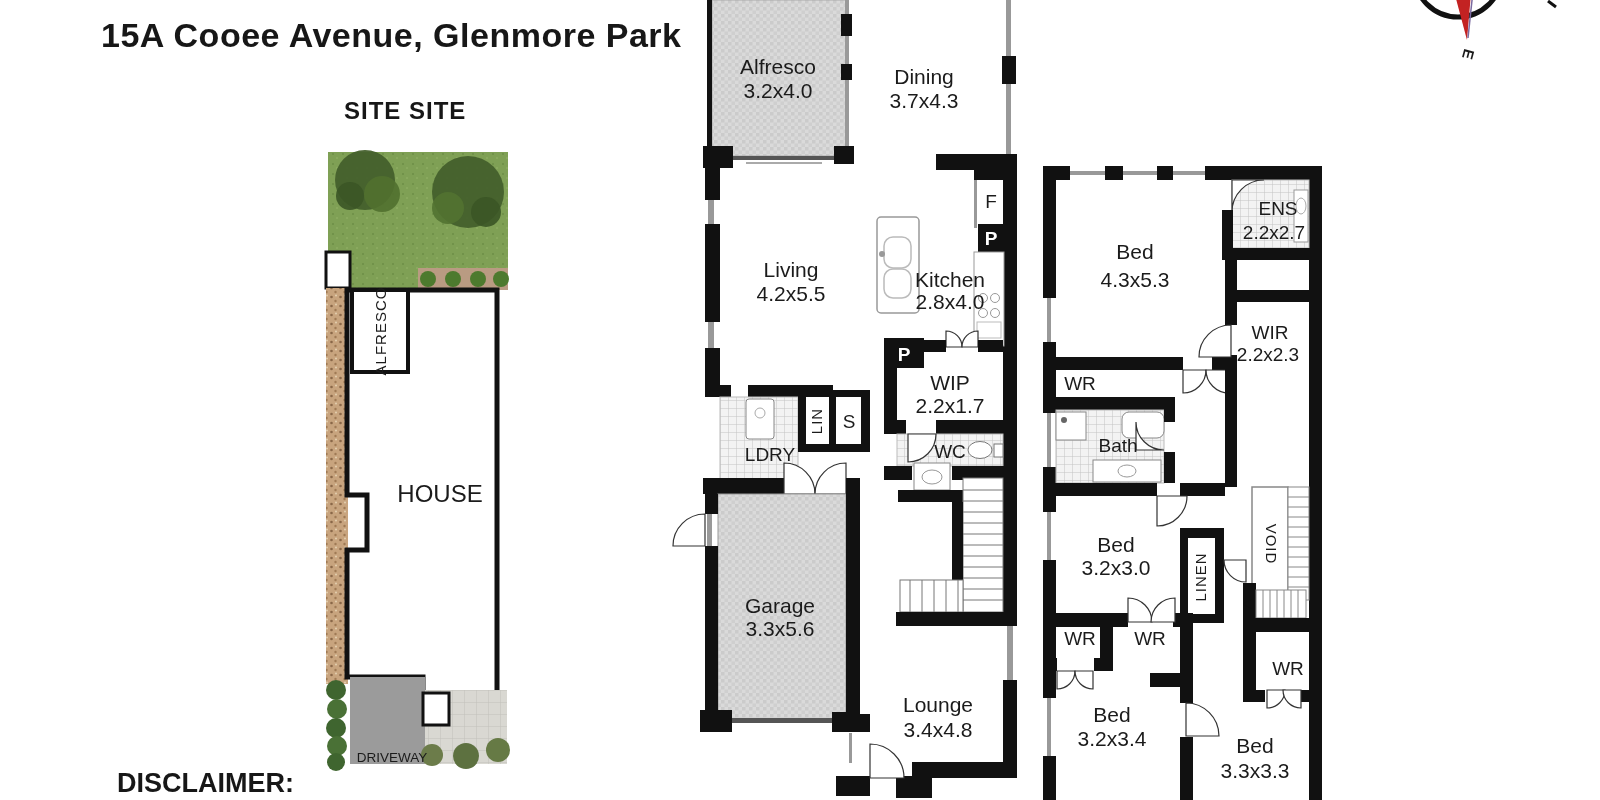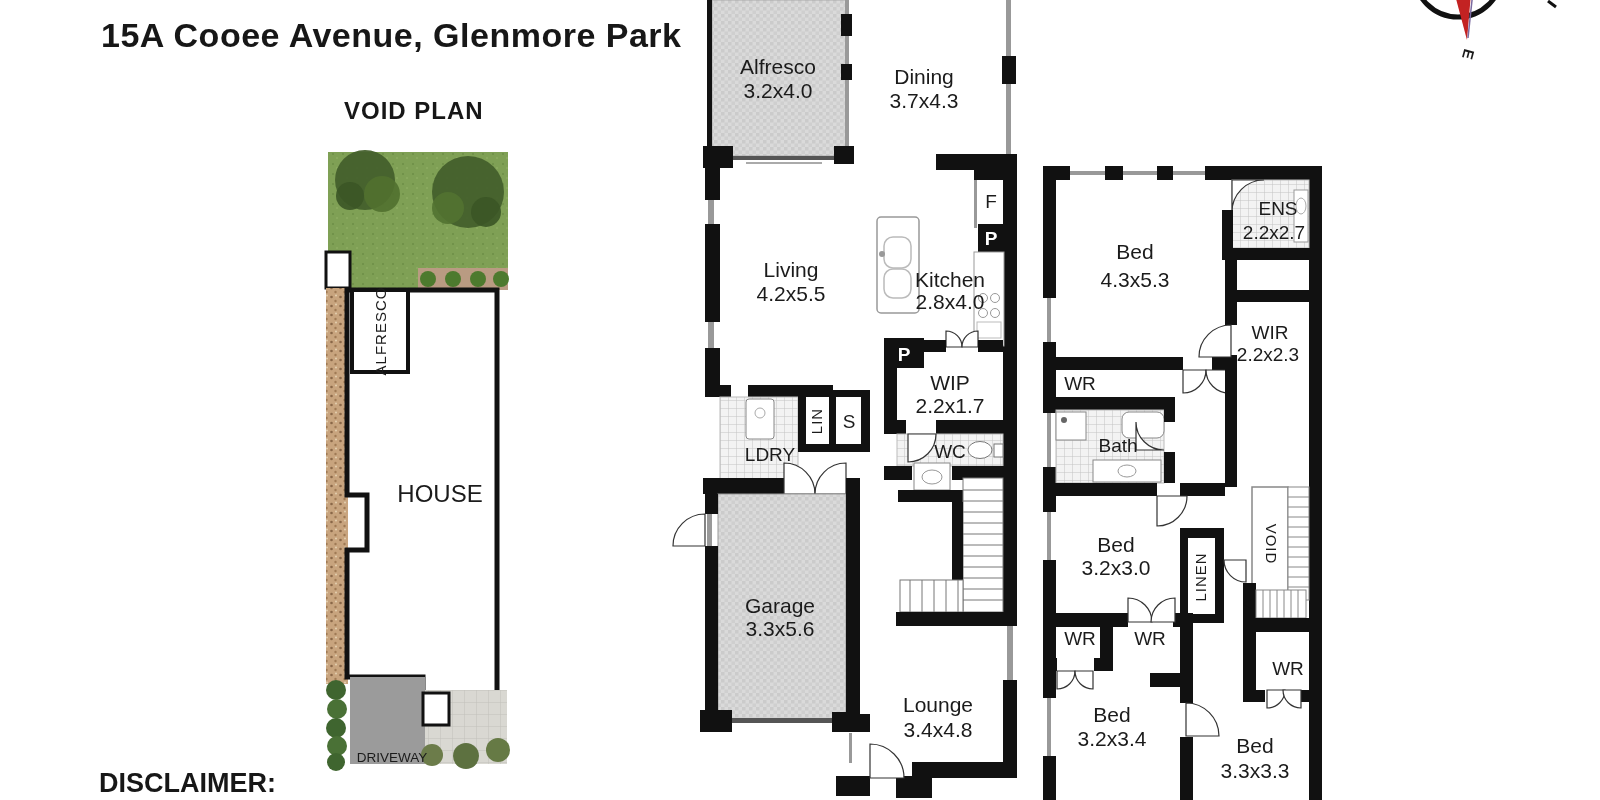--- a/index.html
+++ b/index.html
@@ -18,22 +18,22 @@
   .site-vt{font-size:15px;letter-spacing:1px;}
   .house-t{font-size:24px;}
   .drv-t{font-size:13.5px;}
 </style>
 </head>
 <body>
 
 <div id="canvas">
 
   <div class="abs h1" style="left:101px;top:16px;">15A Cooee Avenue, Glenmore Park</div>
-  <div class="abs h2" style="left:344px;top:97px;">VOID PLAN</div>
-  <div class="abs disc" style="left:99px;top:768px;">DISCLAIMER:</div>
+  <div class="abs h2" style="left:344px;top:97px;">SITE SITE</div>
+  <div class="abs disc" style="left:117px;top:768px;">DISCLAIMER:</div>
 
   <svg class="abs" style="left:320px;top:150px;" width="192" height="645" viewBox="0 0 192 645">
     <defs>
       <pattern id="pat-hatch" width="7" height="7" patternUnits="userSpaceOnUse">
         <rect width="7" height="7" fill="#dadada"></rect>
         <rect x="0" y="0" width="3.5" height="3.5" fill="#cbcbcb"></rect>
         <rect x="3.5" y="3.5" width="3.5" height="3.5" fill="#cfcfcf"></rect>
       </pattern>
       <pattern id="pat-grid" width="8" height="8" patternUnits="userSpaceOnUse">
         <rect width="8" height="8" fill="#f3f3f3"></rect>

